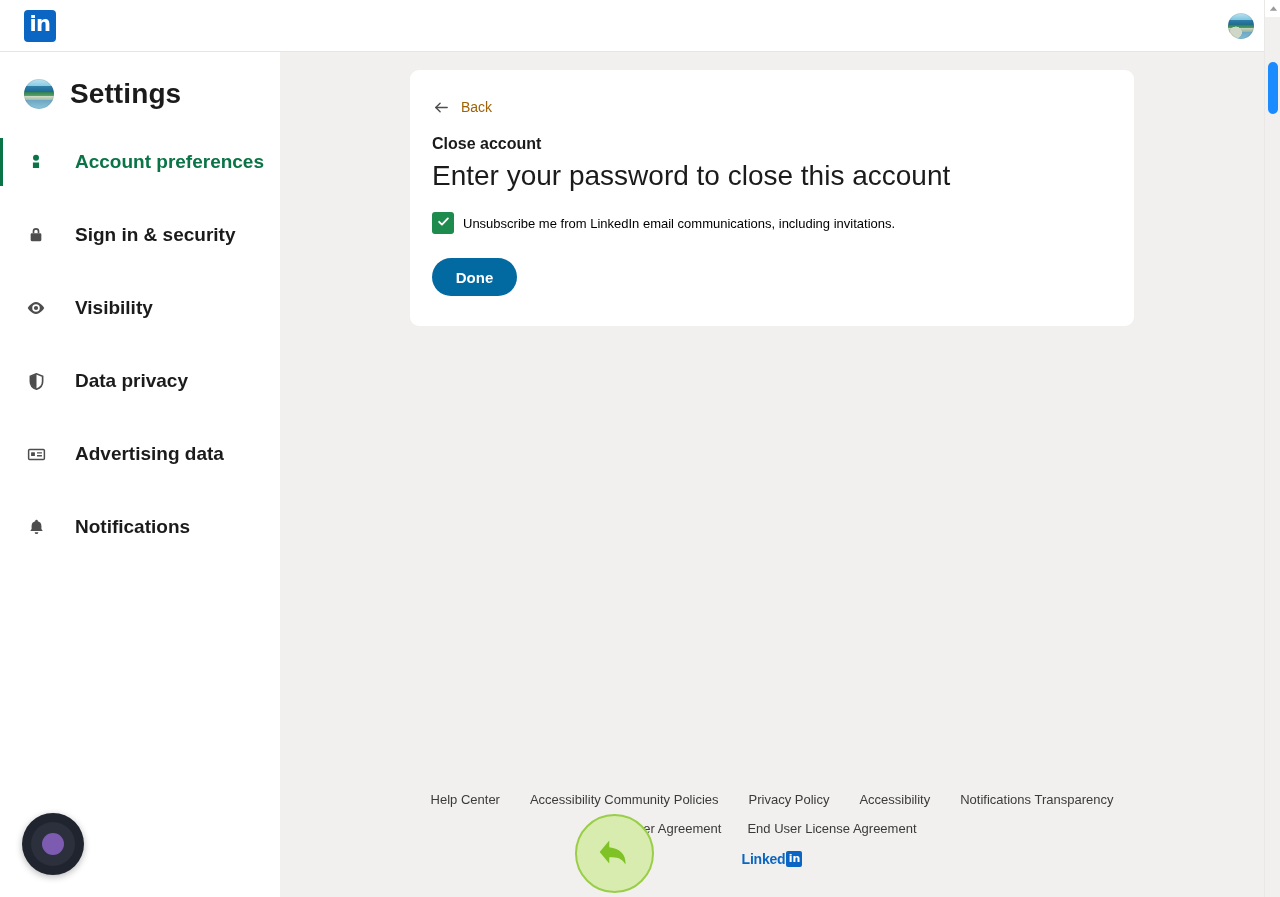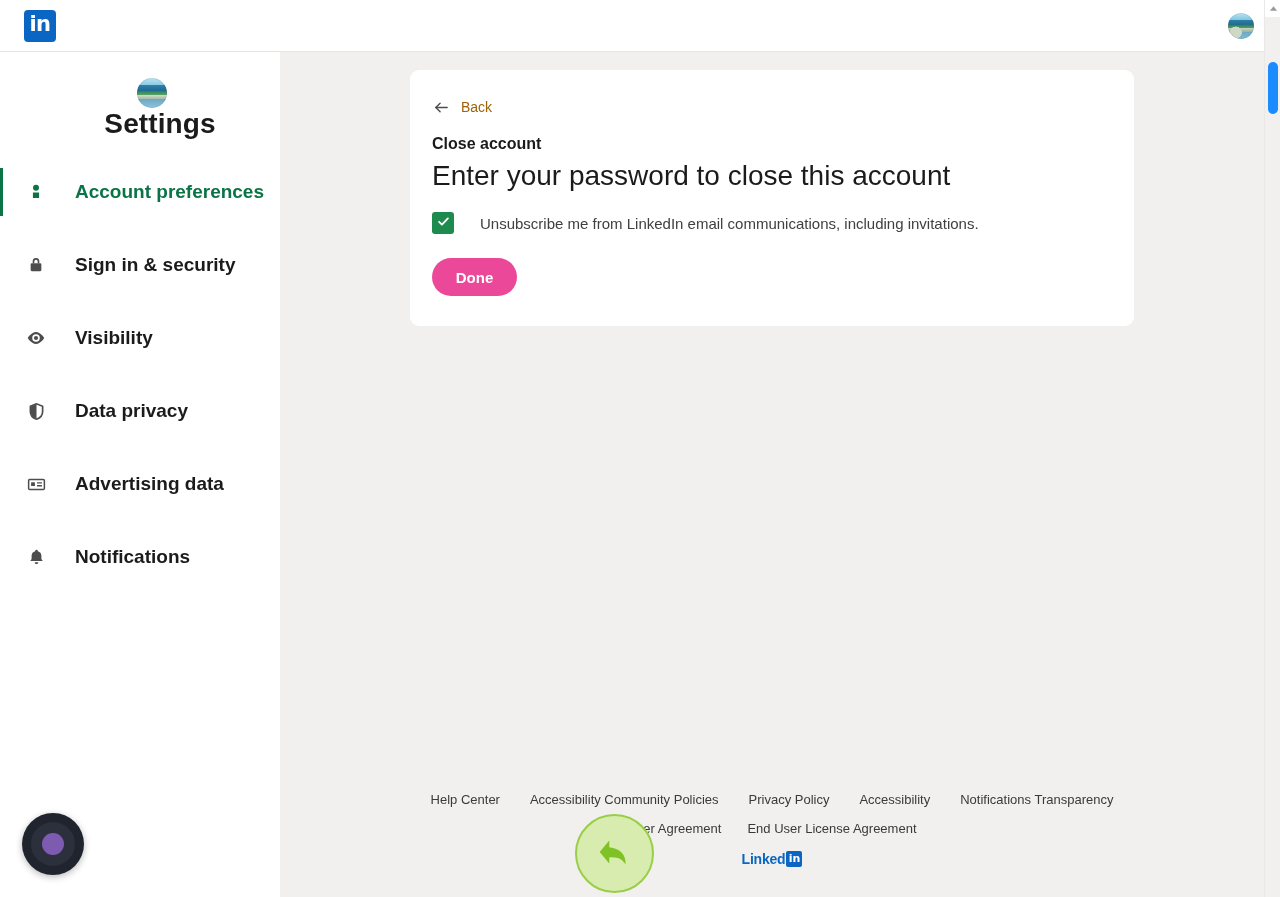--- a/index.html
+++ b/index.html
@@ -53,21 +53,20 @@
 
   
   .sidebar {
     position: absolute; top: 52px; left: 0;
     width: 280px; height: 845px;
     background: #ffffff;
   }
   .settings-head {
     display: flex; align-items: center;
     margin: 26px 0 0 24px;
-    flex-direction: column;
   }
   .avatar-side {
     width: 30px; height: 30px; border-radius: 50%;
     background:
       linear-gradient(to bottom,
         #bfe3f0 0%, #86cbe4 24%,
         #2f7fa8 25%, #1f6b96 42%,
         #2f7d55 43%, #53a066 55%,
         #d3dfc8 56%, #a3bda6 70%,
         #6fa7c4 71%, #8cc6da 100%);
@@ -167,27 +166,27 @@
   }
   .checkbox {
     width: 22px; height: 22px;
     background: #1d8a4e;
     border-radius: 3px;
     flex: none;
     display: flex; align-items: center; justify-content: center;
     cursor: pointer;
   }
   .check-label {
-    margin-left: 26px;
-    font-size: 15px; color: #404040;
+    margin-left: 9px;
+    font-size: 13px; color: #000000;
   }
   .done-btn {
     margin-top: 24px;
     width: 85px; height: 38px;
-    background: #ec4899;
+    background: #0369a1;
     color: #ffffff;
     border: none; border-radius: 19px;
     font-size: 15px; font-weight: bold;
     cursor: pointer;
     font-family: "Liberation Sans", sans-serif;
   }
 
   
   .footer {
     position: absolute; left: 0; top: 740px;

